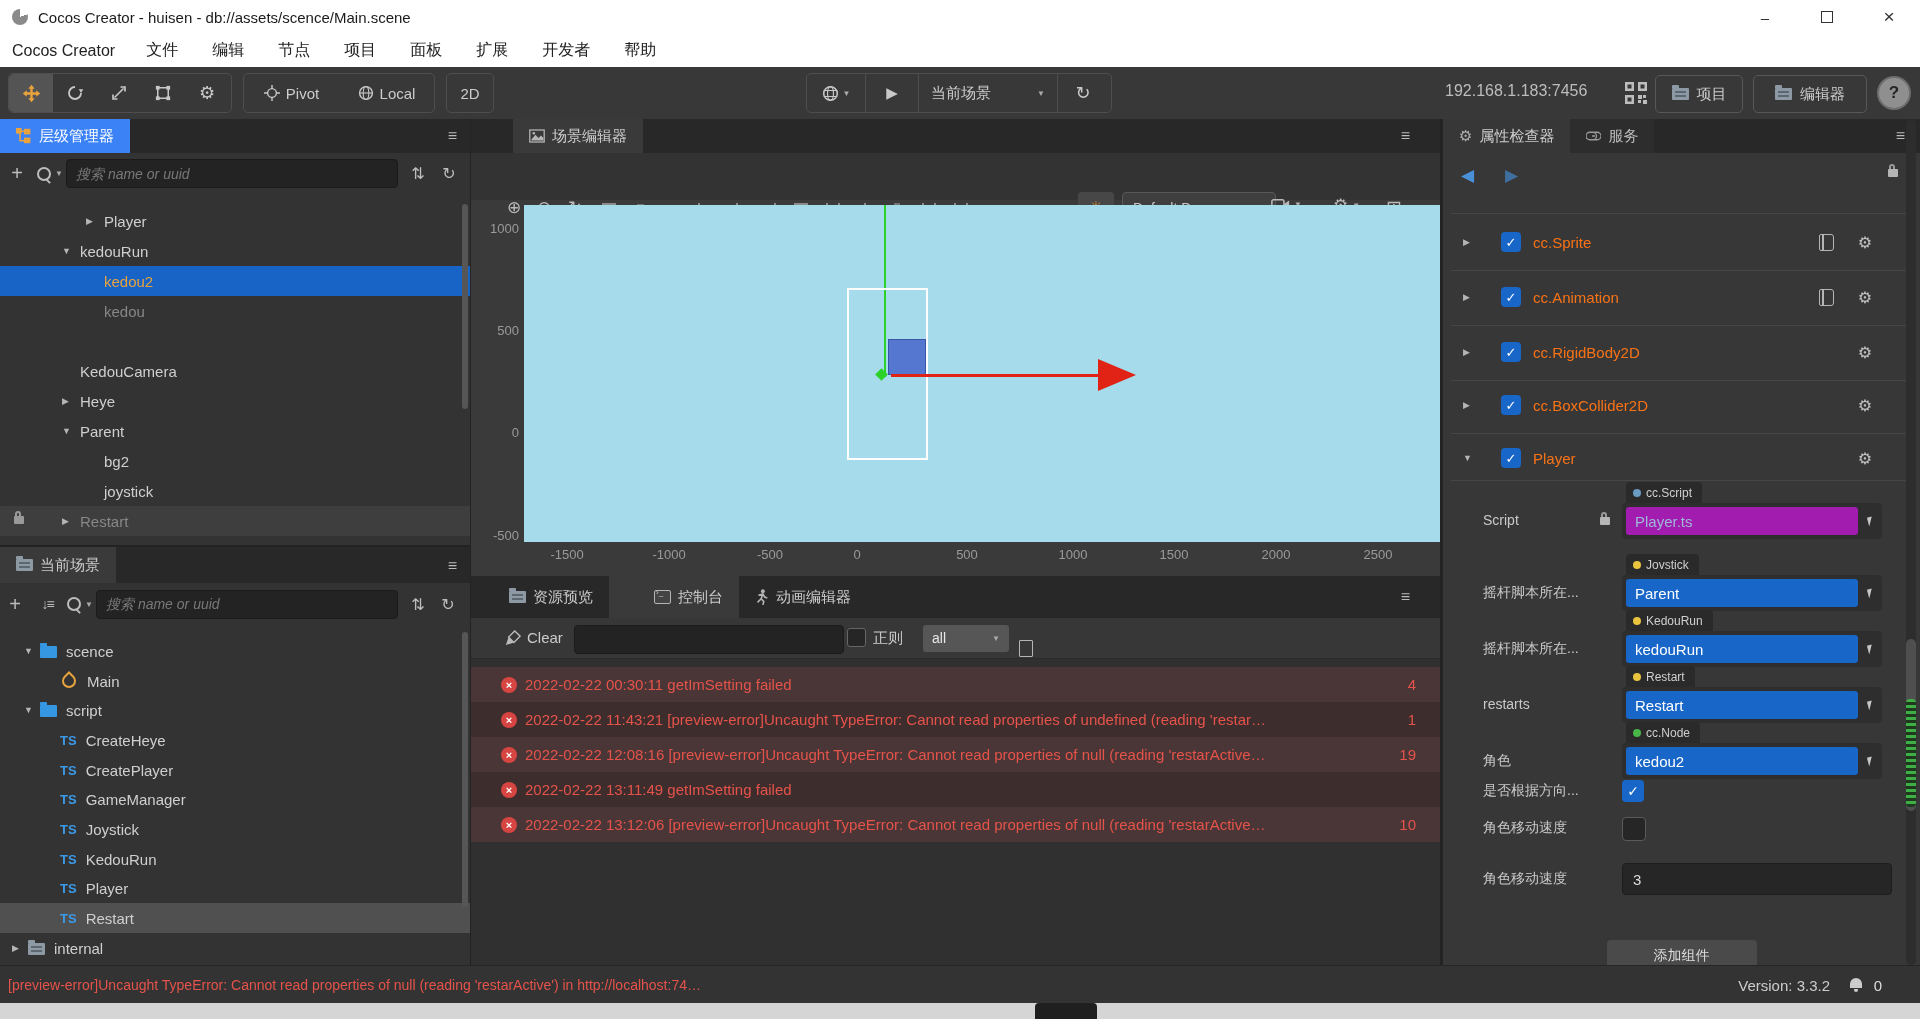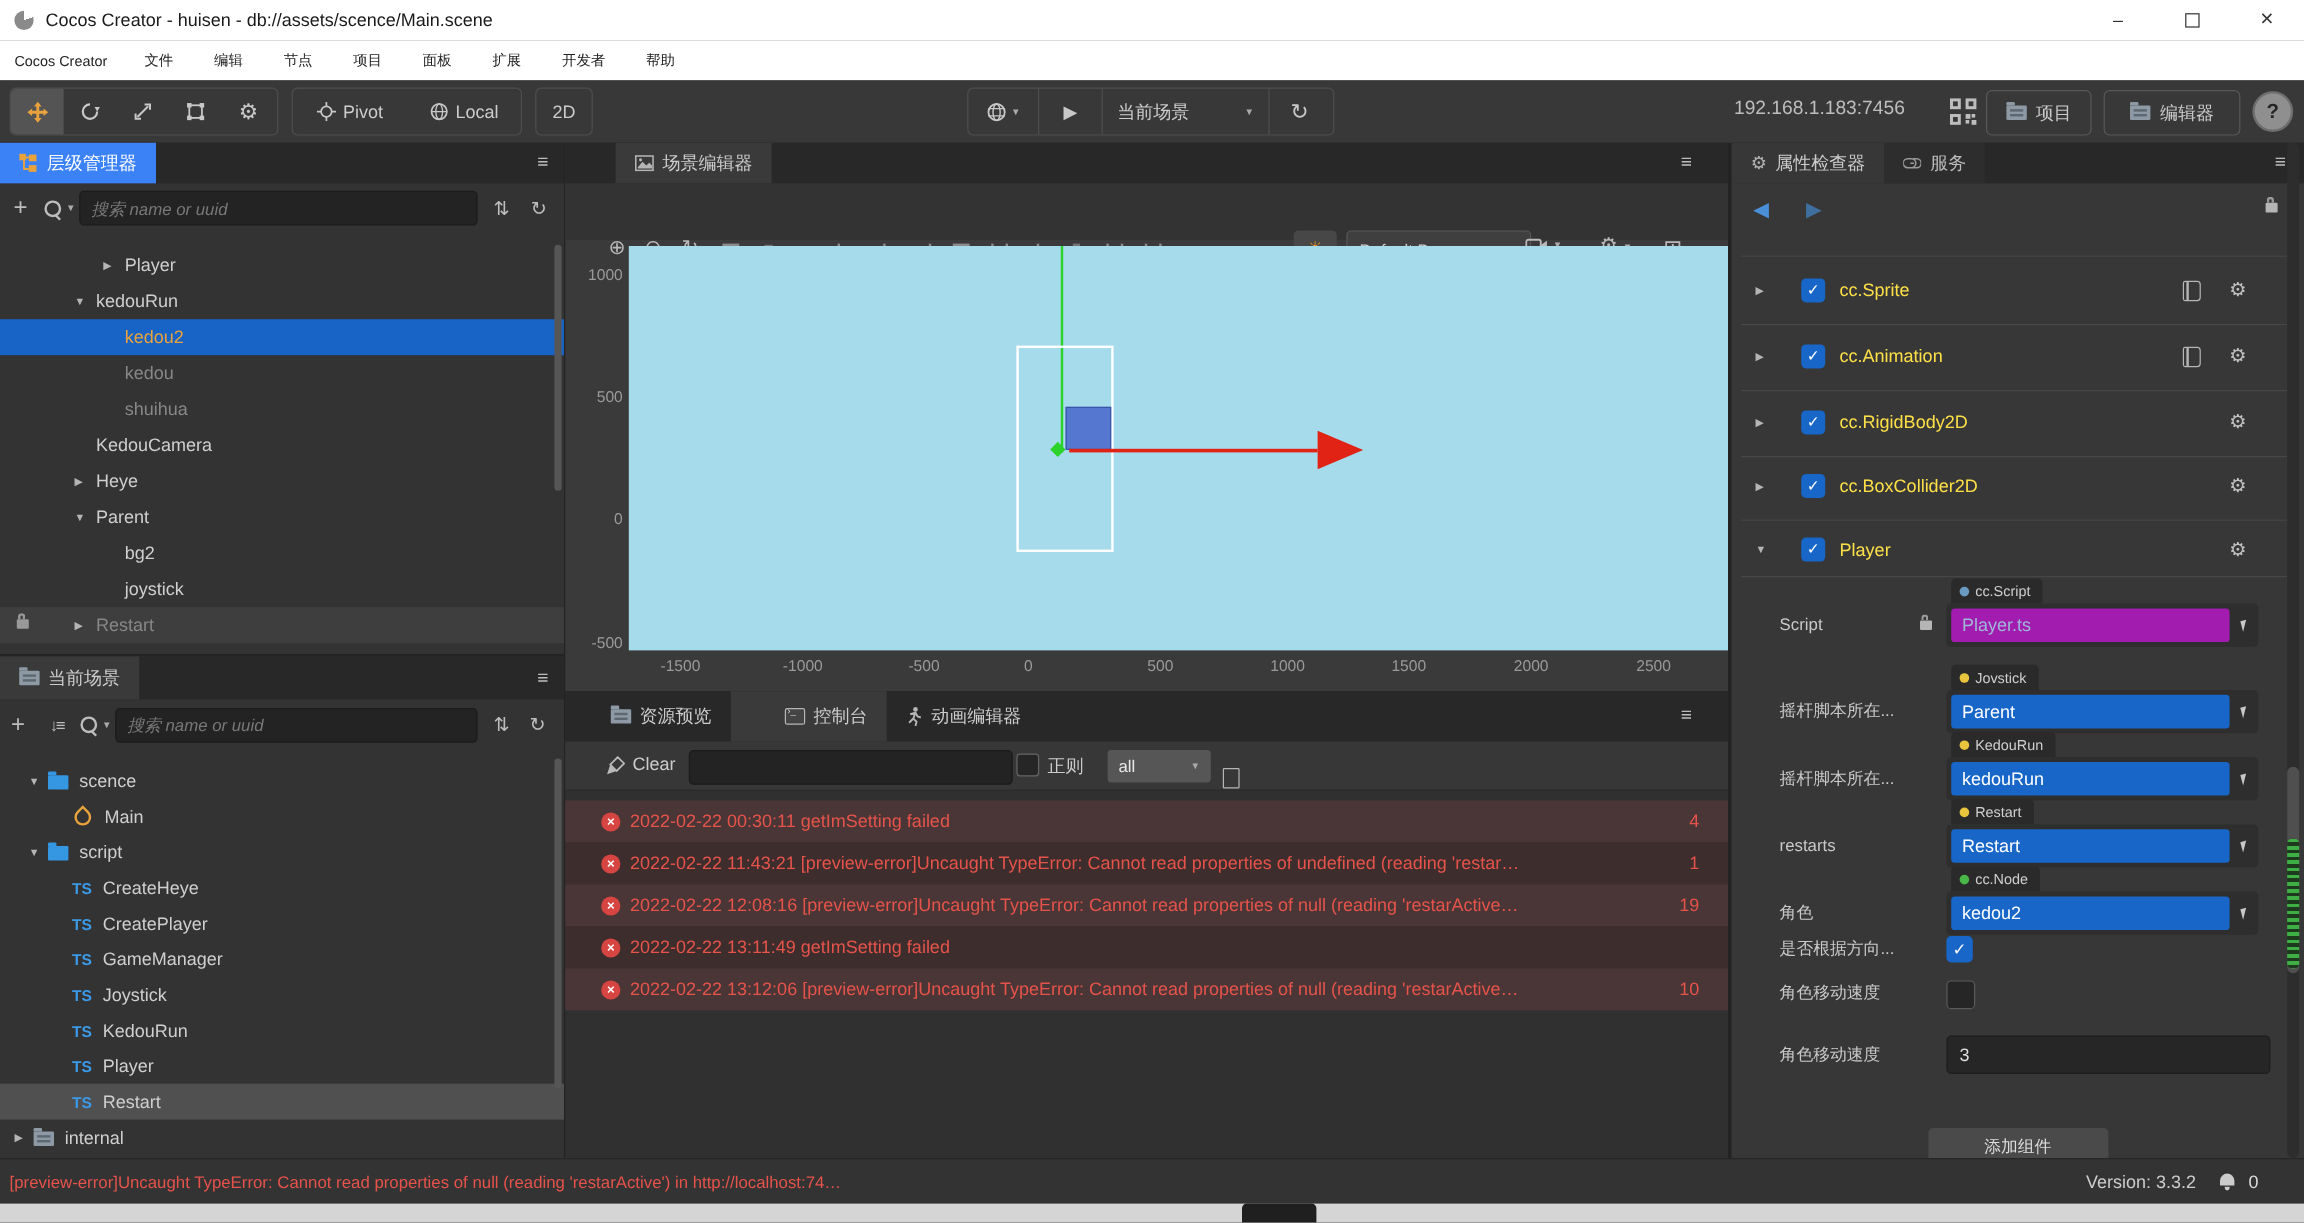--- a/index.html
+++ b/index.html
@@ -6,21 +6,21 @@
   .app{position:relative;width:1920px;height:1019px;background:#232323;overflow:hidden;font-size:15px;color:#ccc;}
   .abs{position:absolute;}
   
   .titlebar{position:absolute;left:0;top:0;width:1920px;height:34px;background:#fff;color:#111;display:flex;align-items:center;}
   .applogo{width:16px;height:16px;border-radius:50%;background:conic-gradient(#fff 0 70deg,#8a8a8a 70deg 360deg);margin:0 10px 0 12px;}
   .wtitle{font-size:15px;color:#1a1a1a;}
   .wincontrols{margin-left:auto;display:flex;height:34px;}
   .winbtn{width:62px;height:34px;display:flex;align-items:center;justify-content:center;color:#333;font-size:15px;}
   .maxglyph{width:10px;height:10px;border:1px solid #333;}
   .menubar{position:absolute;left:0;top:34px;width:1920px;height:33px;background:#fff;color:#222;display:flex;align-items:center;padding-left:4px;}
-  .menu-item{padding:0 17px;font-size:12px;cursor:default;}
+  .menu-item{padding:0 17px;font-size:16px;cursor:default;}
   .menu-item:first-child{padding:0 14px 0 8px;}
   
   .toolbar{position:absolute;left:0;top:67px;width:1920px;height:52px;background:#383838;}
   .tgroup{position:absolute;top:6px;height:38px;border:1px solid #4e4e4e;border-radius:5px;display:flex;align-items:center;}
   .tslot{width:44px;height:38px;display:flex;align-items:center;justify-content:center;color:#c8c8c8;}
   .tslot.active{background:#545454;border-radius:5px 0 0 5px;}
   .tbtn-label{color:#ccc;font-size:15px;}
   .sep{width:1px;height:38px;background:#4e4e4e;}
   .ipaddr{position:absolute;top:15px;left:1445px;color:#bdbdbd;font-size:16px;}
   .rbtn{position:absolute;top:8px;height:36px;border:1px solid #585858;border-radius:5px;display:flex;align-items:center;justify-content:center;gap:8px;color:#ccc;}
@@ -83,21 +83,21 @@
   .docic{position:relative;width:12px;height:15px;border:1.5px solid #b5b5b5;border-radius:1px;}
   .termic{position:relative;width:15px;height:12px;border:1.5px solid #b5b5b5;border-radius:2px;background:#444;}
   .termic::before{content:'›_';position:absolute;left:1px;top:-3px;font-size:8px;color:#ccc;}
   
   .inspector{background:#373737;overflow:hidden;}
   .navrow{position:absolute;left:0;top:34px;right:0;height:46px;background:#373737;}
   .navarr{position:absolute;top:12px;font-size:17px;}
   .divider{position:absolute;left:8px;right:14px;height:1px;background:#464646;}
   .comprow{position:absolute;left:0;right:14px;height:30px;display:flex;align-items:center;}
   .ccb{width:20px;height:20px;border-radius:4px;background:#1766c8;color:#fff;font-size:13px;display:flex;align-items:center;justify-content:center;margin-left:22px;}
-  .cname{margin-left:12px;font-size:15px;color:#fde047;}
+  .cname{margin-left:12px;font-size:15px;color:#f97316;}
   .bookic{position:absolute;right:72px;width:13px;height:15px;border:1.5px solid #b5b5b5;border-radius:2px 3px 3px 2px;}
   .bookic::before{content:'';position:absolute;left:2px;top:0;bottom:0;width:2px;background:#b5b5b5;}
   .compgear{position:absolute;right:34px;color:#c0c0c0;font-size:16px;}
   .proplabel{position:absolute;left:40px;width:138px;color:#c9c9c9;font-size:14px;white-space:nowrap;overflow:hidden;}
   .chip{position:absolute;height:21px;background:#2a2a2a;border-radius:4px 4px 0 0;display:flex;align-items:center;gap:5px;padding:0 10px 0 7px;font-size:12px;color:#cfcfcf;}
   .chipdot{width:8px;height:8px;border-radius:50%;}
   .reffield{position:absolute;left:179px;width:260px;height:36px;background:#2e2e2e;border-radius:4px;display:flex;align-items:center;}
   .refval{flex:1;height:28px;margin-left:4px;border-radius:3px;background:#1766c8;color:#fff;font-size:15px;display:flex;align-items:center;padding-left:9px;}
   .refval.muted{background:#a21caf;color:#9fb8d8;}
   .pickbtn{width:24px;height:28px;display:flex;align-items:center;justify-content:center;}
@@ -302,26 +302,20 @@
             <span class="arr"></span>
             <span class="tlabel oselect">kedou2</span>
           </div>
         </div>
         <div class="trow" style="top: 102px;">
           <div class="tc" style="padding-left: 86px;">
             <span class="arr"></span>
             <span class="tlabel dim">kedou</span>
           </div>
         </div>
-        <div class="trow" style="top: 132px;">
-          <div class="tc" style="padding-left: 86px;">
-            <span class="arr"></span>
-            <span class="tlabel dim">shuihua</span>
-          </div>
-        </div>
         <div class="trow" style="top: 162px;">
           <div class="tc" style="padding-left: 62px;">
             <span class="arr"></span>
             <span class="tlabel">KedouCamera</span>
           </div>
         </div>
         <div class="trow" style="top: 192px;">
           <div class="tc" style="padding-left: 62px;">
             <span class="arr">▶</span>
             <span class="tlabel">Heye</span>

